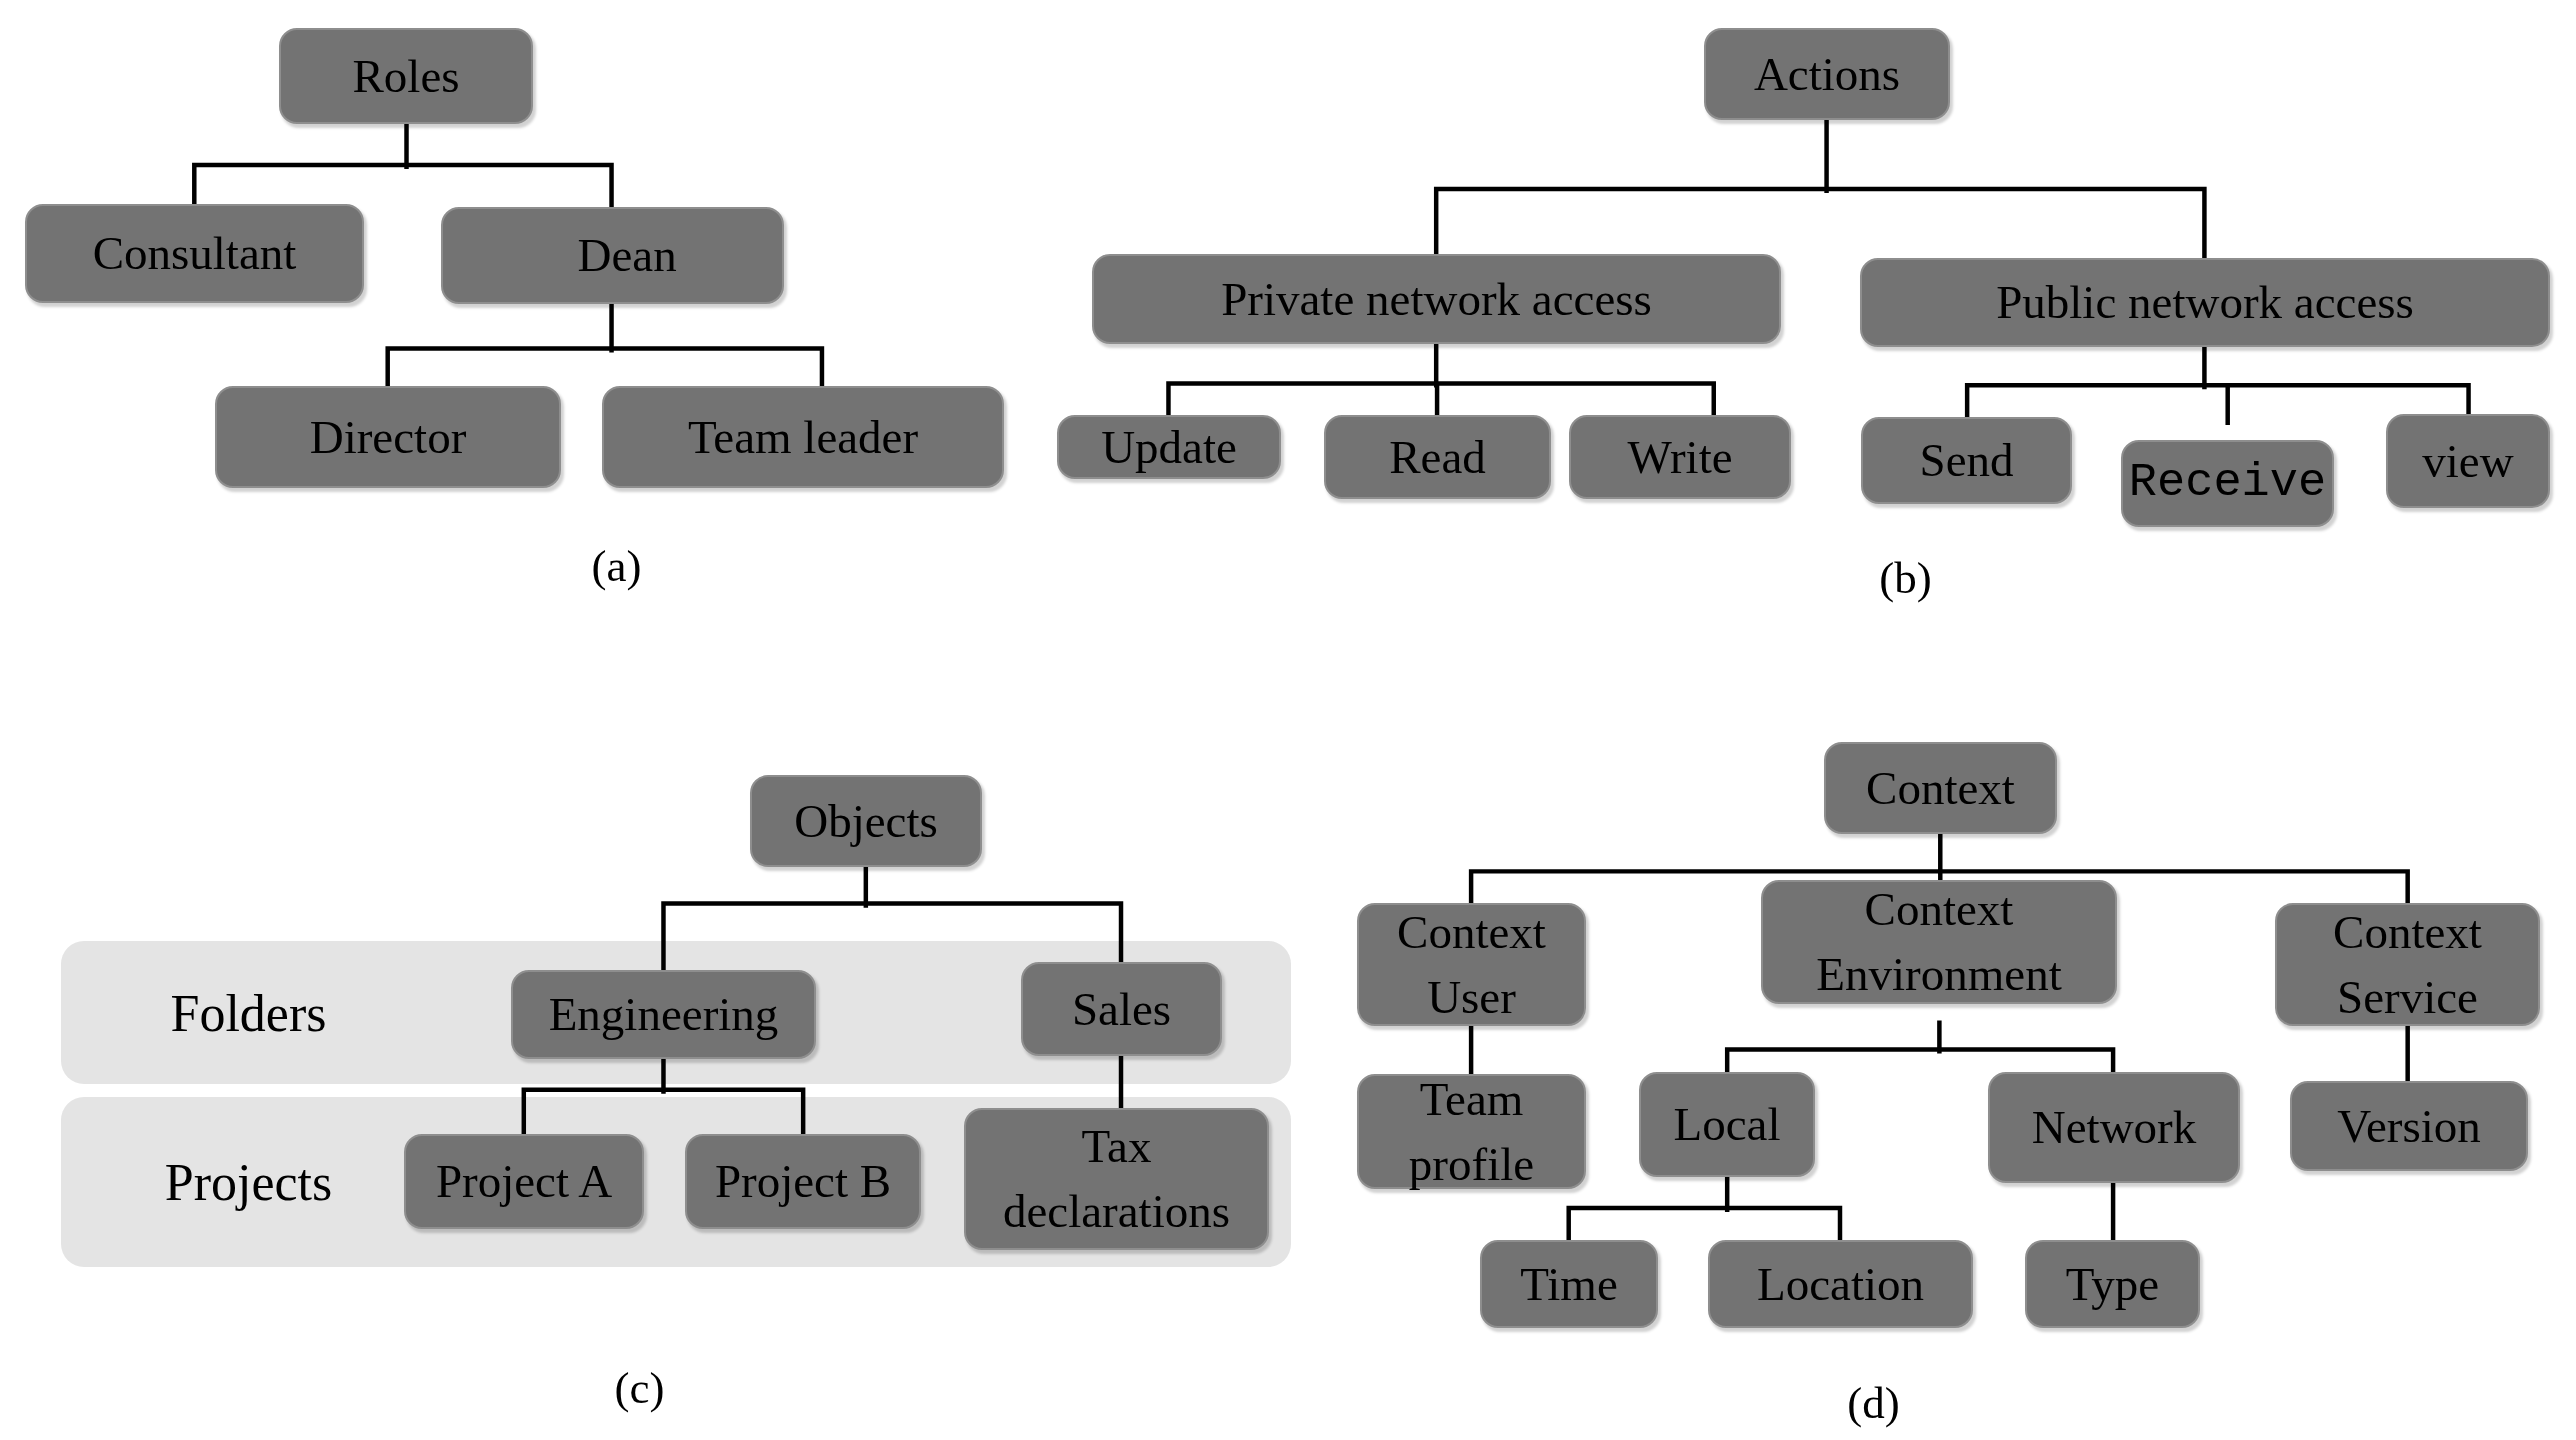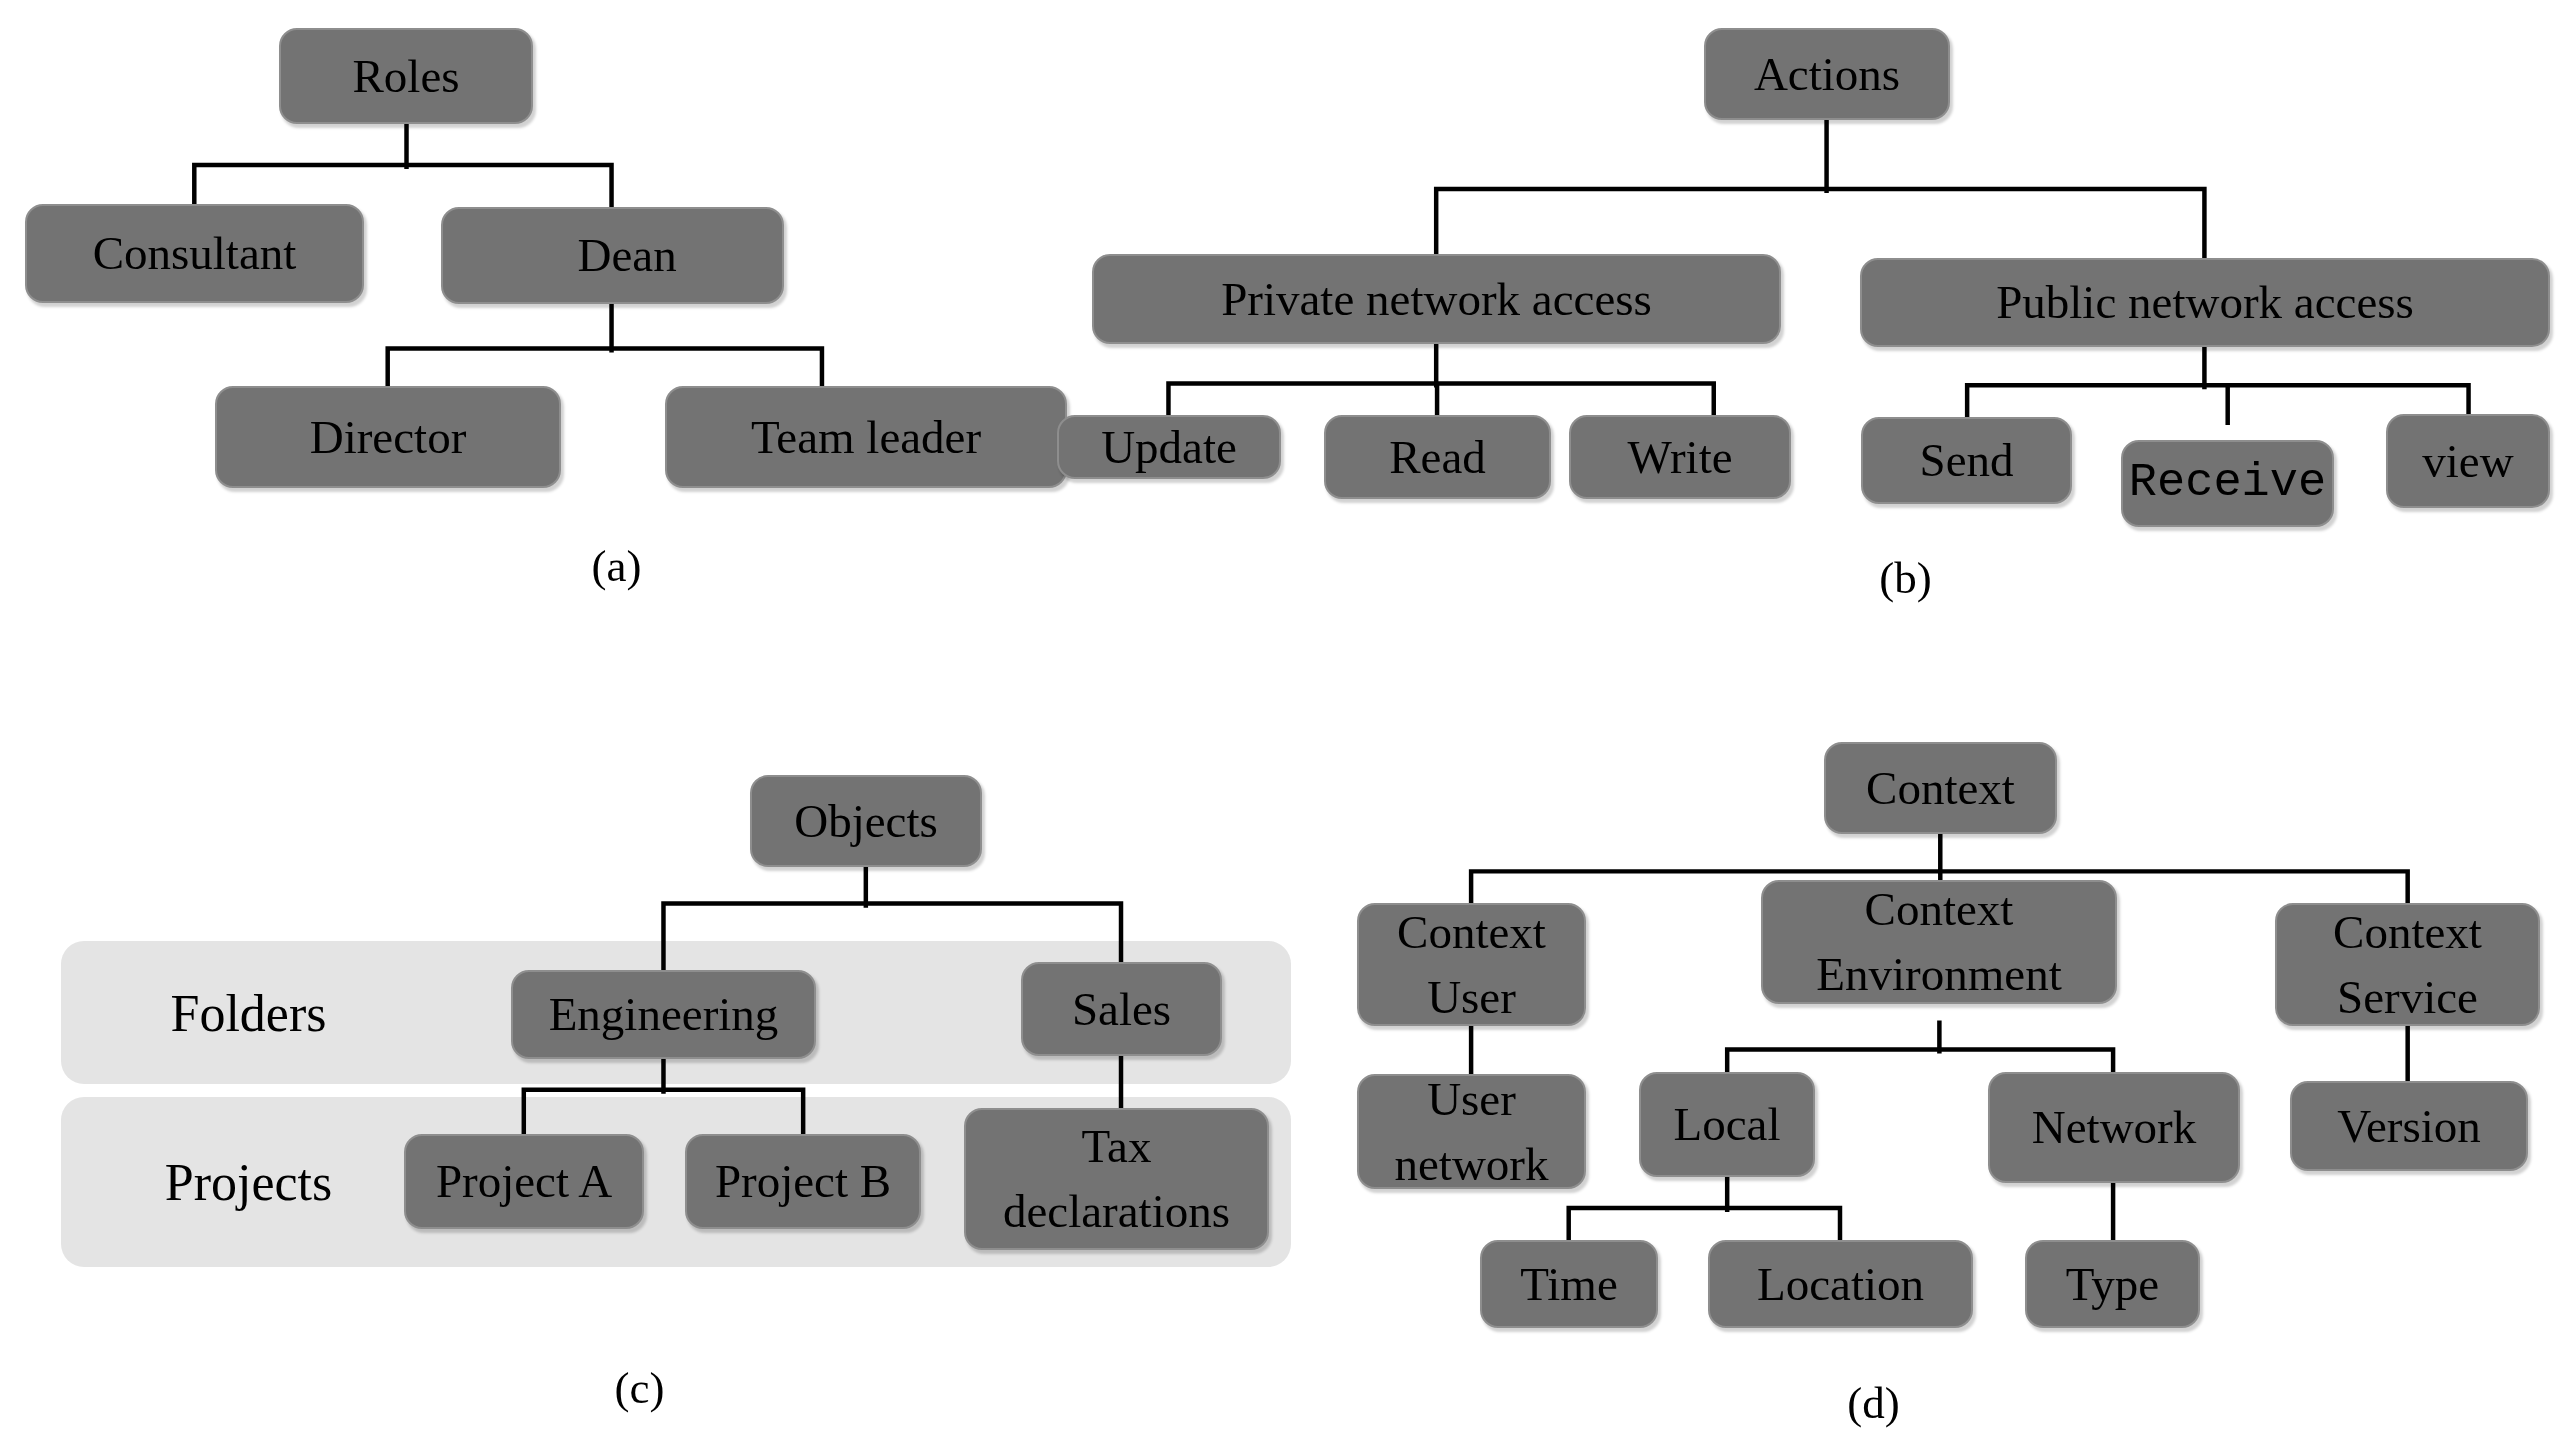--- a/index.html
+++ b/index.html
@@ -77,21 +77,21 @@
     <path d="M454 133 V186 M217 184 H683 M217 184 V230 M683 184 V233 M683 337 V391 M433 389 H918 M433 389 V433 M918 389 V433"></path>
     <path d="M2040 130 V213 M1604 211 H2462 M1604 211 V286 M2462 211 V290 M1604 383 V430 M1305 428 H1914 M1305 428 V466 M1605 428 V466 M1914 428 V466 M2462 385 V432 M2197 430 H2757 M2197 430 V472 M2488 430 V472 M2757 430 V464"></path>
     <path d="M967 965 V1011 M741 1009 H1252 M741 1009 V1085 M1252 1009 V1076 M741 1180 V1219 M585 1217 H897 M585 1217 V1268 M897 1217 V1268 M1252 1177 V1240"></path>
     <path d="M2167 928 V975 M1643 973 H2689 M1643 973 V1010 M2167 973 V1007 M2689 973 V1010 M1643 1143 V1202 M2166 1142 V1174 M1929 1172 H2360 M1929 1172 V1199 M2360 1172 V1199 M1929 1312 V1351 M1752 1349 H2055 M1752 1349 V1387 M2055 1349 V1387 M2360 1319 V1387 M2689 1143 V1209"></path>
   </svg>
 
   <div class="node" style="left:279px; top:28px; width:254px; height:96px;">Roles</div>
   <div class="node" style="left:25px; top:204px; width:339px; height:99px;">Consultant</div>
   <div class="node" style="left:441px; top:207px; width:343px; height:97px;padding-left:40px;">Dean</div>
   <div class="node" style="left:215px; top:386px; width:346px; height:102px;">Director</div>
-  <div class="node" style="left:665px; top:386px; width:402px; height:102px;">Team leader</div>
+  <div class="node" style="left:602px; top:386px; width:402px; height:102px;">Team leader</div>
   <div class="caption" style="left:482px; top:537px; width:269px; height:57px;">(a)</div>
 
   <div class="node" style="left:1704px; top:28px; width:246px; height:92px;">Actions</div>
   <div class="node" style="left:1092px; top:254px; width:689px; height:90px;">Private network access</div>
   <div class="node" style="left:1860px; top:258px; width:690px; height:89px;">Public network access</div>
   <div class="node" style="left:1057px; top:415px; width:224px; height:64px;">Update</div>
   <div class="node" style="left:1324px; top:415px; width:227px; height:84px;">Read</div>
   <div class="node" style="left:1569px; top:415px; width:222px; height:84px;">Write</div>
   <div class="node" style="left:1861px; top:417px; width:211px; height:87px;">Send</div>
   <div class="node" style="left:2121px; top:440px; width:213px; height:87px;font-family:Liberation Mono, monospace;">Receive</div>
@@ -105,21 +105,21 @@
   <div class="node" style="left:1021px; top:962px; width:201px; height:94px;">Sales</div>
   <div class="node" style="left:404px; top:1134px; width:240px; height:95px;">Project A</div>
   <div class="node" style="left:685px; top:1134px; width:236px; height:95px;">Project B</div>
   <div class="node" style="left:964px; top:1108px; width:305px; height:142px;">Tax declarations</div>
   <div class="caption" style="left:505px; top:1359px; width:269px; height:57px;">(c)</div>
 
   <div class="node" style="left:1824px; top:742px; width:233px; height:92px;">Context</div>
   <div class="node" style="left:1357px; top:903px; width:229px; height:123px;">Context User</div>
   <div class="node" style="left:1761px; top:880px; width:356px; height:124px;">Context Environment</div>
   <div class="node" style="left:2275px; top:903px; width:265px; height:123px;">Context Service</div>
-  <div class="node" style="left:1357px; top:1074px; width:229px; height:115px;">User network</div>
+  <div class="node" style="left:1357px; top:1074px; width:229px; height:115px;">Team profile</div>
   <div class="node" style="left:1639px; top:1072px; width:176px; height:105px;">Local</div>
   <div class="node" style="left:1988px; top:1072px; width:252px; height:111px;">Network</div>
   <div class="node" style="left:2290px; top:1081px; width:238px; height:90px;">Version</div>
   <div class="node" style="left:1480px; top:1240px; width:178px; height:88px;">Time</div>
   <div class="node" style="left:1708px; top:1240px; width:265px; height:88px;">Location</div>
   <div class="node" style="left:2025px; top:1240px; width:175px; height:88px;">Type</div>
   <div class="caption" style="left:1739px; top:1374px; width:269px; height:57px;">(d)</div>
 
 </div>
 

